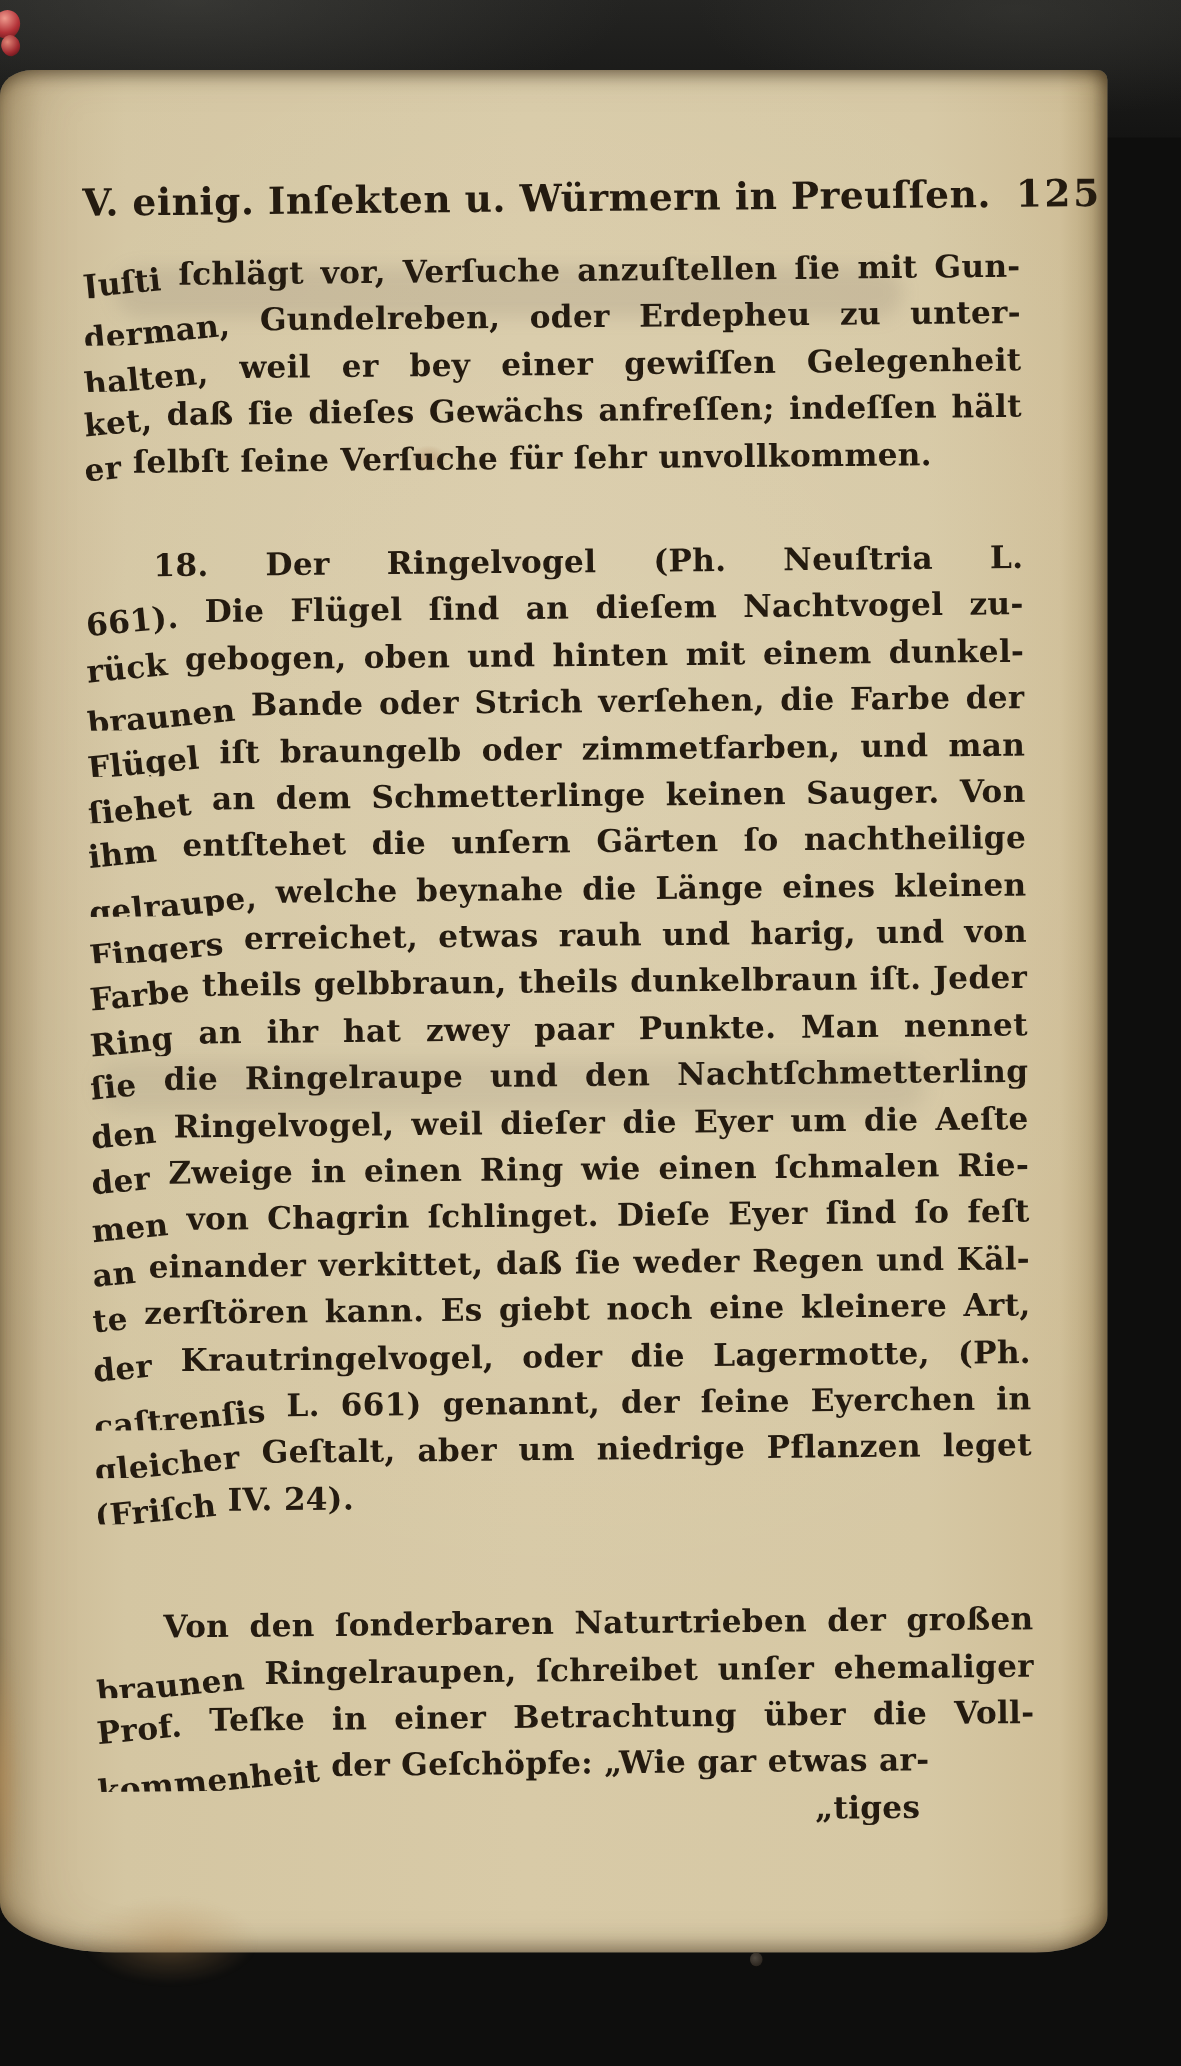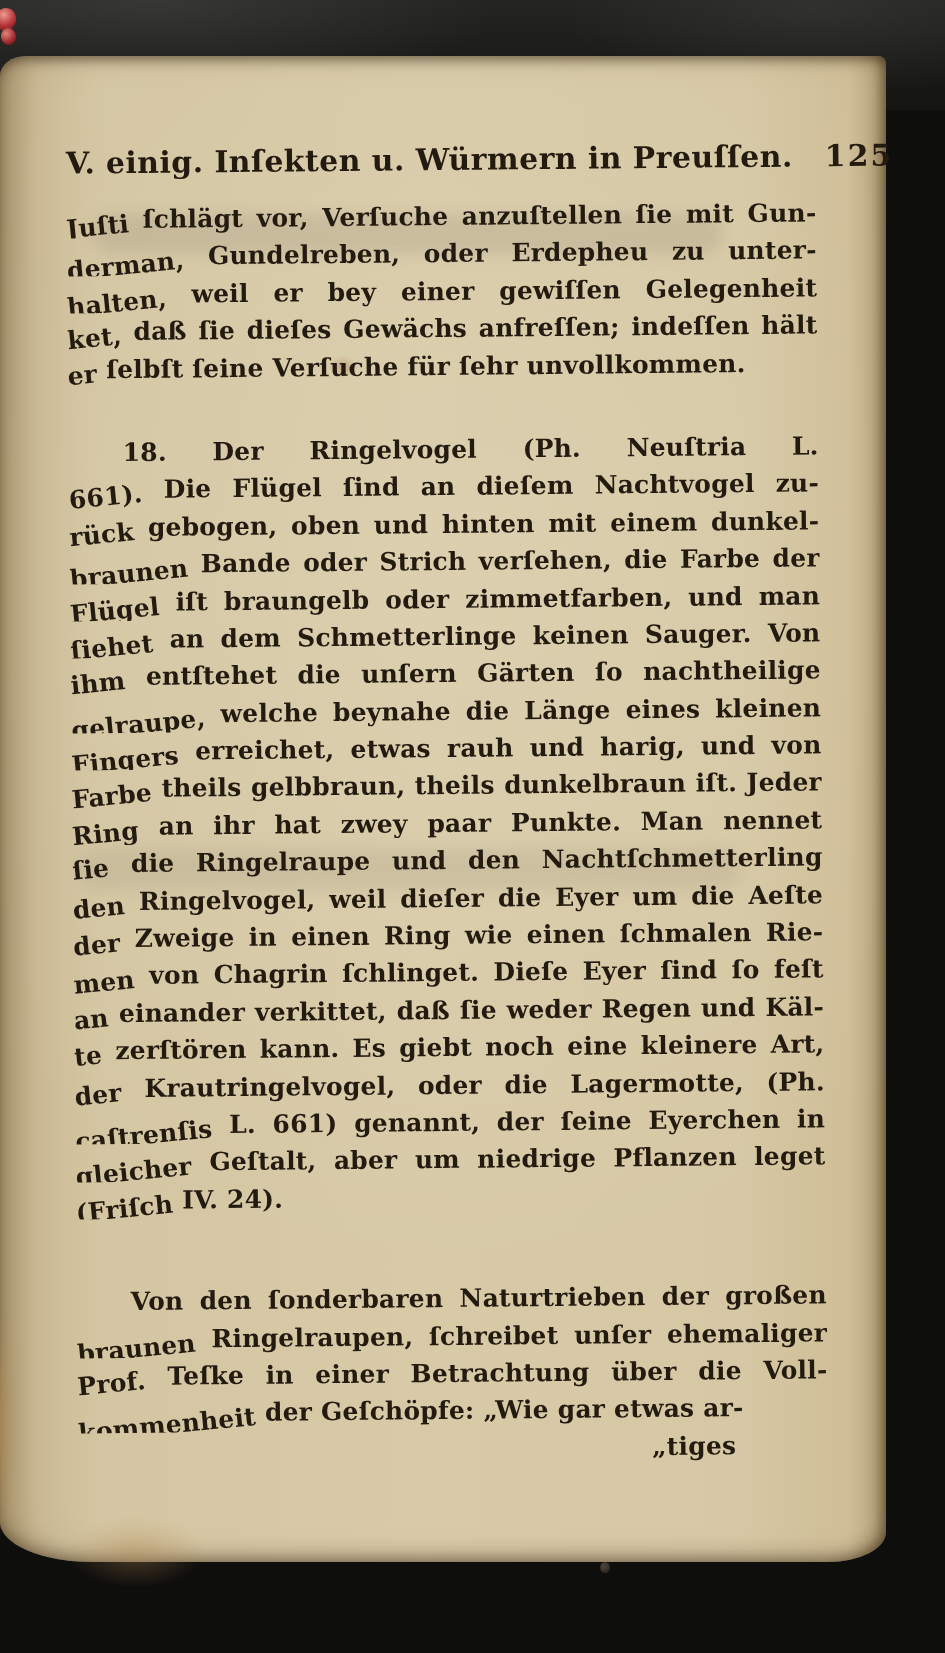--- a/index.html
+++ b/index.html
@@ -56,21 +56,21 @@
   .content{
     position:absolute;left:0;top:0;width:886px;box-sizing:border-box;
     padding:84px 70px 0 66px;
     color:#241b10;
     transform:rotate(-0.55deg);transform-origin:440px 120px;
   }
   .running-header{
     font-size:30px;font-weight:700;letter-spacing:.4px;white-space:nowrap;
     line-height:40px;margin-bottom:18px;
   }
-  .running-header .pagenum{margin-left:32px;letter-spacing:2px;}
+  .running-header .pagenum{margin-left:20px;letter-spacing:2px;}
   .line{
     font-size:25px;line-height:37.4px;height:37.4px;overflow:hidden;
     font-weight:700;letter-spacing:.2px;
     text-align:justify;text-align-last:justify;
   }
   .line.endline{text-align:left;text-align-last:left;}
   .line.indent{padding-left:54px;}
   .paragraph.gap1{margin-top:46px;}
   .paragraph.gap2{margin-top:64px;}
   

